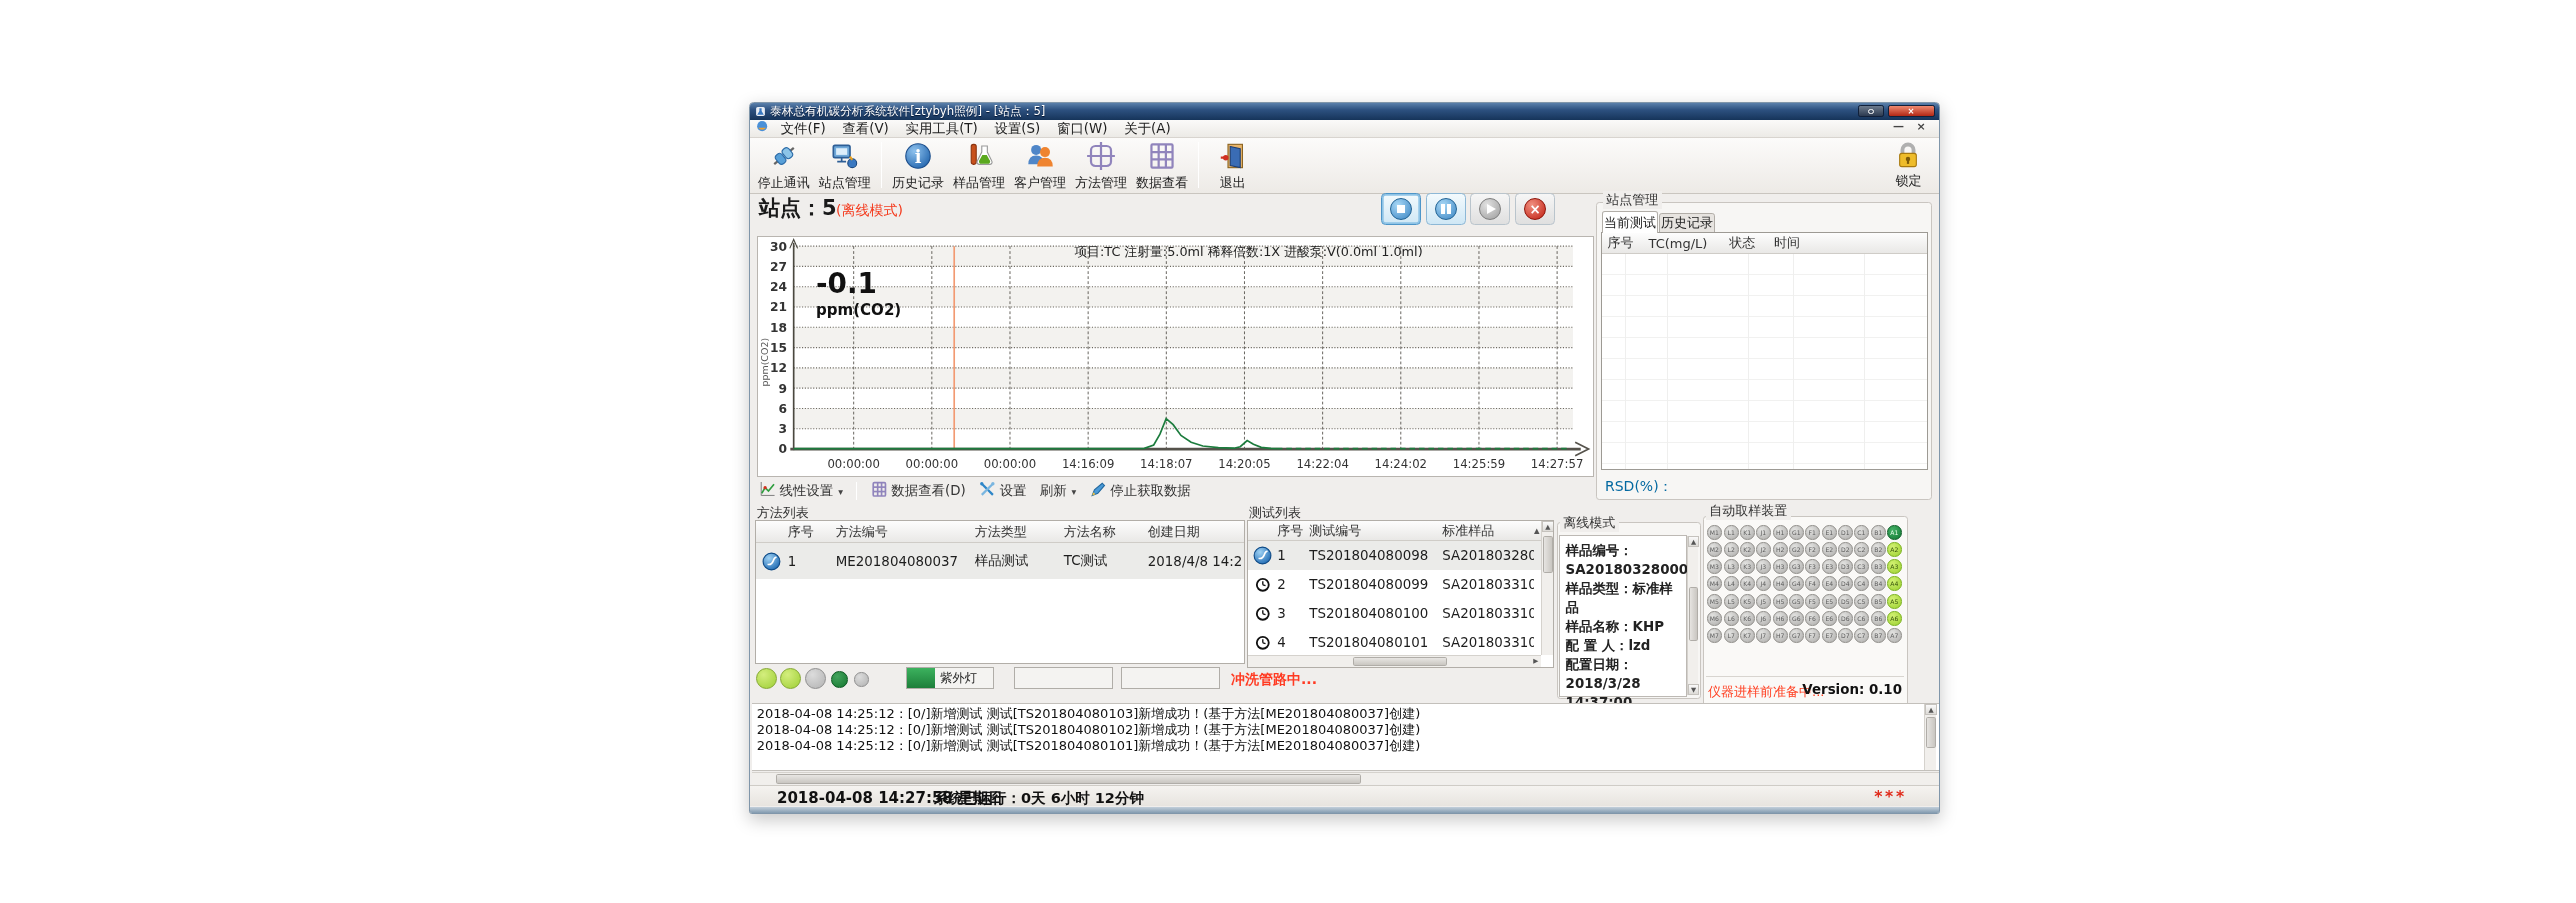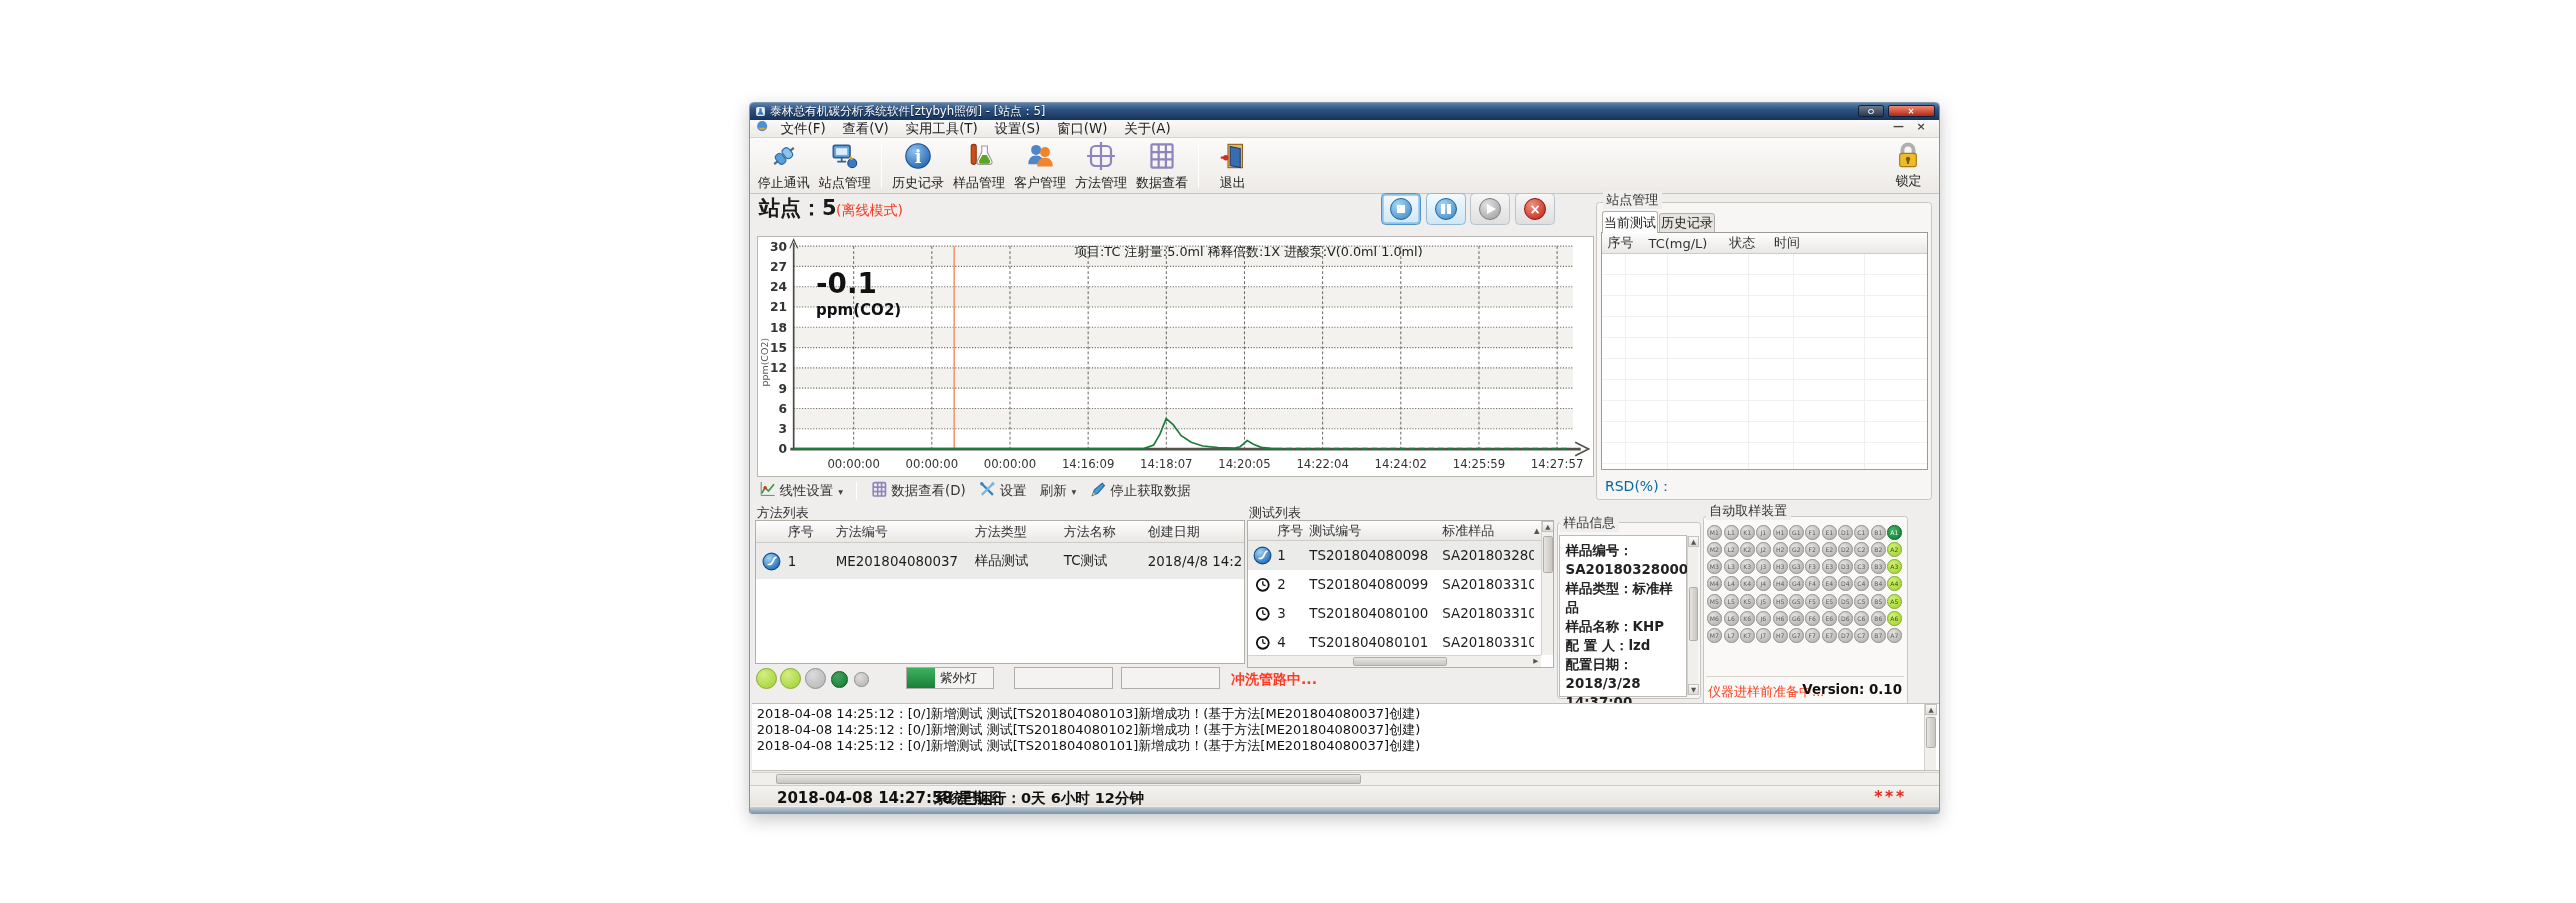--- a/index.html
+++ b/index.html
@@ -464,21 +464,21 @@
       <div class="sb-thumb" style="top:14.5px;height:37px"></div>
     </div>
     <div class="hsb" style="left:0;right:12.3px;bottom:0">
       <div class="ht" style="left:36%;width:32%"></div>
       <div style="position:absolute;right:2.2px;top:1.7px;font-size:6.7px;color:#555">▶</div>
     </div>
   </div>
 
   
   <div class="gbox" style="left:807px;top:419px;width:144px;height:177px"></div>
-  <div class="glabel" style="left:810px;top:411px">样品信息</div>
+  <div class="glabel" style="left:810px;top:411px">离线模式</div>
   <div class="sinfo-box"><span><div>样品编号：</div><div>SA201803280001</div><div>样品类型：标准样品</div><div>样品名称：KHP</div><div>配 置 人：lzd</div><div>配置日期：2018/3/28</div><div>14:37:00</div></span></div>
   <div class="vsb" style="left:937px;top:433px;width:11px;height:159px;bottom:auto">
     <div class="sb-btn" style="width:11px">▲</div>
     <div class="sb-thumb" style="top:51px;height:54px;width:9px"></div>
     <div class="sb-btn" style="width:11px;position:absolute;bottom:0">▼</div>
   </div>
 
   
   <div class="gbox" style="left:953px;top:413px;width:205px;height:193px;background:#faf9f7"></div>
   <div class="glabel" style="left:956px;top:399px">自动取样装置</div>

